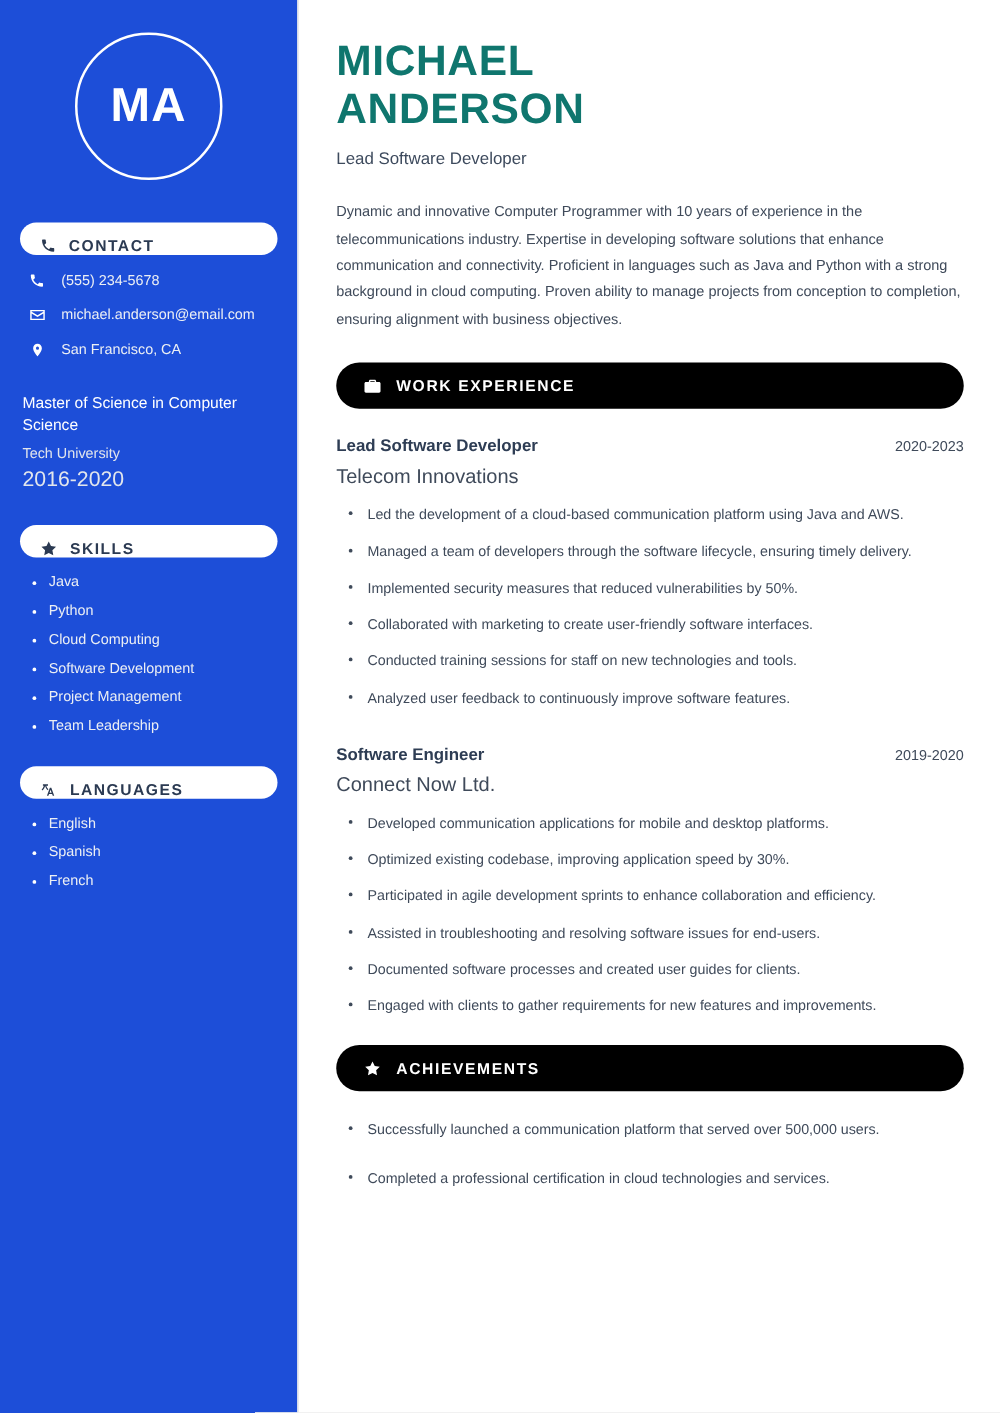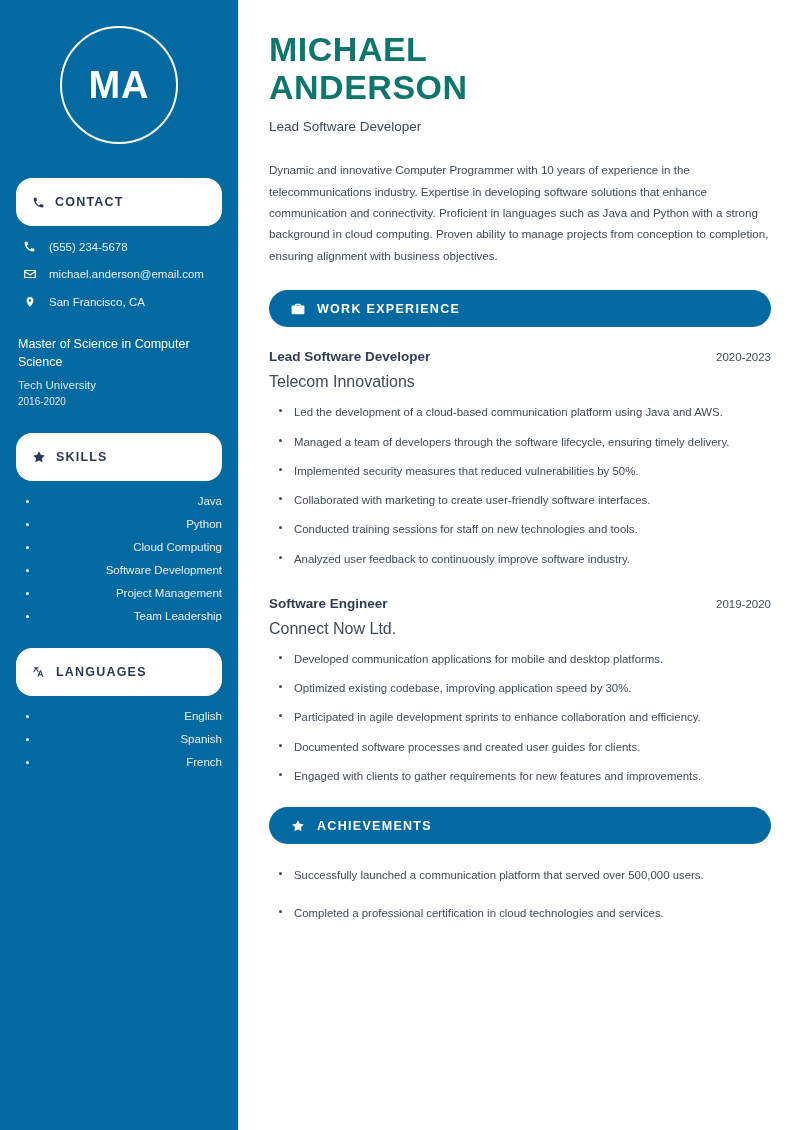--- a/index.html
+++ b/index.html
@@ -14,21 +14,21 @@
     width: 800px;
     height: 1130px;
     background: #f7f7f7;
     display: flex;
     overflow: hidden;
   }
 
   
   .sidebar {
     width: 238px;
-    background: #0369a1;
+    background: #1d4ed8;
     color: #ffffff;
     padding: 0 16px;
     flex: 0 0 238px;
   }
   .avatar-wrap {
     display: flex;
     justify-content: center;
     margin-top: 26px;
     margin-bottom: 34px;
   }
@@ -42,23 +42,23 @@
     justify-content: center;
     font-size: 38px;
     font-weight: bold;
     letter-spacing: 1px;
   }
 
   .pill {
     background: #ffffff;
     color: #2b3a52;
     border-radius: 16px;
-    height: 48px;
-    display: flex;
-    align-items: center;
+    height: 26px;
+    display: flex;
+    align-items: flex-start;
     padding: 12px 16px;
     gap: 10px;
     margin-bottom: 14px;
   }
   .pill .pill-label {
     font-size: 12.5px;
     font-weight: bold;
     letter-spacing: 1.2px;
   }
   .pill .ic { display: flex; align-items: center; }
@@ -75,23 +75,23 @@
   .contact-row .ic { width: 15px; display:flex; justify-content:center; }
 
   .edu-block { margin: 0 0 26px 2px; }
   .edu-degree {
     font-size: 12.5px;
     font-weight: normal;
     line-height: 1.45;
     margin-bottom: 8px;
   }
   .edu-school { font-size: 11.5px; color: #e2e6ec; margin-bottom: 5px; }
-  .edu-years  { font-size: 10px; color: #e2e6ec; }
-
-  ul.side-list { list-style: none; margin: 0 0 26px 10px; text-align: right; }
+  .edu-years  { font-size: 17px; color: #e2e6ec; }
+
+  ul.side-list { list-style: none; margin: 0 0 26px 10px; }
   ul.side-list li {
     font-size: 11.5px;
     color: #eceff4;
     margin-bottom: 11px;
     position: relative;
     padding-left: 13px;
   }
   ul.side-list li::before {
     content: "";
     position: absolute;
@@ -122,21 +122,21 @@
     margin-bottom: 25px;
   }
   .summary {
     font-size: 11.6px;
     color: #3f4a5a;
     line-height: 1.85;
     margin-bottom: 24px;
   }
 
   .section-bar {
-    background: #0369a1;
+    background: #000000;
     color: #ffffff;
     border-radius: 19px;
     height: 37px;
     display: flex;
     align-items: center;
     gap: 12px;
     padding: 12px 22px;
     margin-bottom: 22px;
   }
   .section-bar .sec-label {
@@ -293,34 +293,35 @@
       <span class="job-title">Lead Software Developer</span>
       <span class="job-dates">2020-2023</span>
     </div>
     <div class="job-company">Telecom Innovations</div>
     <ul class="main-list">
       <li>Led the development of a cloud-based communication platform using Java and AWS.</li>
       <li>Managed a team of developers through the software lifecycle, ensuring timely delivery.</li>
       <li>Implemented security measures that reduced vulnerabilities by 50%.</li>
       <li>Collaborated with marketing to create user-friendly software interfaces.</li>
       <li>Conducted training sessions for staff on new technologies and tools.</li>
-      <li>Analyzed user feedback to continuously improve software industry.</li>
+      <li>Analyzed user feedback to continuously improve software features.</li>
     </ul>
 
     <div class="spacer-sm"></div>
 
     <div class="job-head">
       <span class="job-title">Software Engineer</span>
       <span class="job-dates">2019-2020</span>
     </div>
     <div class="job-company">Connect Now Ltd.</div>
     <ul class="main-list">
       <li>Developed communication applications for mobile and desktop platforms.</li>
       <li>Optimized existing codebase, improving application speed by 30%.</li>
       <li>Participated in agile development sprints to enhance collaboration and efficiency.</li>
+      <li>Assisted in troubleshooting and resolving software issues for end-users.</li>
       <li>Documented software processes and created user guides for clients.</li>
       <li>Engaged with clients to gather requirements for new features and improvements.</li>
     </ul>
 
     <div class="section-bar">
       <span class="ic">
         <svg width="14" height="14" viewBox="0 0 24 24" fill="#ffffff">
             <path d="m12 2 3.1 6.3 6.9 1-5 4.9 1.2 6.8L12 17.8 5.8 21l1.2-6.8-5-4.9 6.9-1L12 2z"></path>
           </svg>
       </span>

